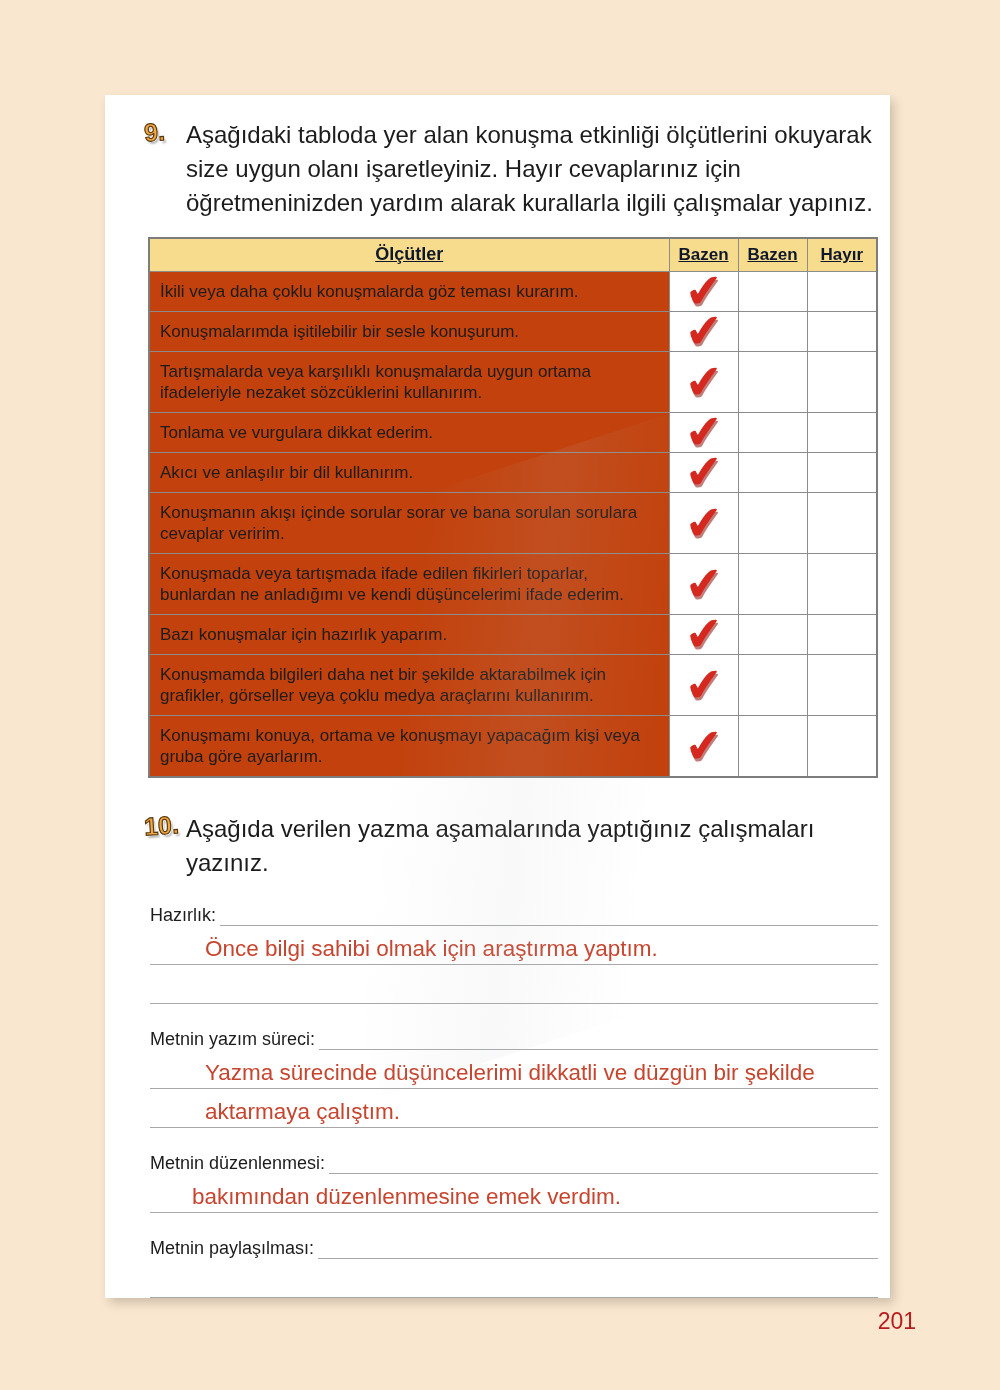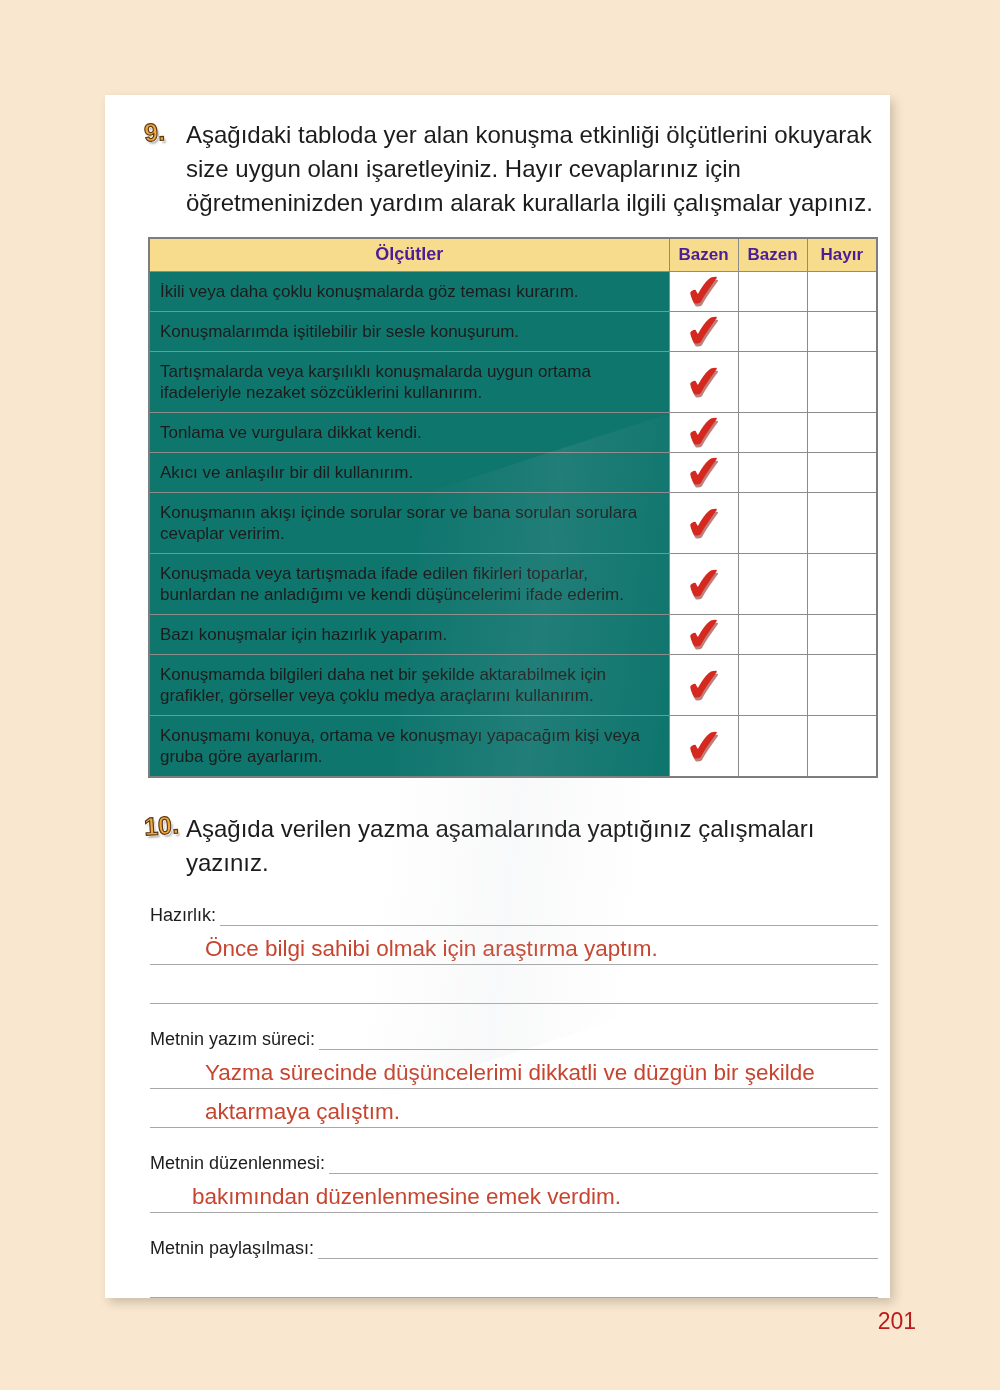--- a/index.html
+++ b/index.html
@@ -44,27 +44,28 @@
     table-layout:fixed;
   }
   table.criteria, table.criteria td, table.criteria th {
     border:1px solid #8c8c8c;
   }
   table.criteria { border:2px solid #7d7d7d; }
   th.hdr {
     background:#f6dc8c;
     font-size:18px; font-weight:bold;
     height:33px; text-align:center;
-    color:#4c1d95;
+    color:#0f172a;
+    text-decoration:underline;
   }
   td.crit {
     font-size:17px; line-height:21px;
     padding:9px 10px;
     vertical-align:middle;
-    background:#0f766e;
+    background:#c2410c;
   }
   td.mark { position:relative; background:#fff; overflow:visible; }
   .check {
     position:absolute; left:50%; top:50%;
     transform:translate(-50%,-38%) rotate(-5deg);
     font-size:46px; line-height:0;
     color:#d5281e;
     text-shadow:1px 3px 0 rgba(140,20,12,0.55);
     font-family:"DejaVu Sans",sans-serif;
     z-index:2;
@@ -135,21 +136,21 @@
     </tr>
     <tr>
       <td class="crit">Tartışmalarda veya karşılıklı konuşmalarda uygun ortama ifadeleriyle nezaket sözcüklerini kullanırım.</td>
       <td class="mark">
             <span class="check">✔</span>
           </td>
       <td class="mark"></td>
       <td class="mark"></td>
     </tr>
     <tr>
-      <td class="crit">Tonlama ve vurgulara dikkat kendi.</td>
+      <td class="crit">Tonlama ve vurgulara dikkat ederim.</td>
       <td class="mark">
             <span class="check">✔</span>
           </td>
       <td class="mark"></td>
       <td class="mark"></td>
     </tr>
     <tr>
       <td class="crit">Akıcı ve anlaşılır bir dil kullanırım.</td>
       <td class="mark">
             <span class="check">✔</span>

